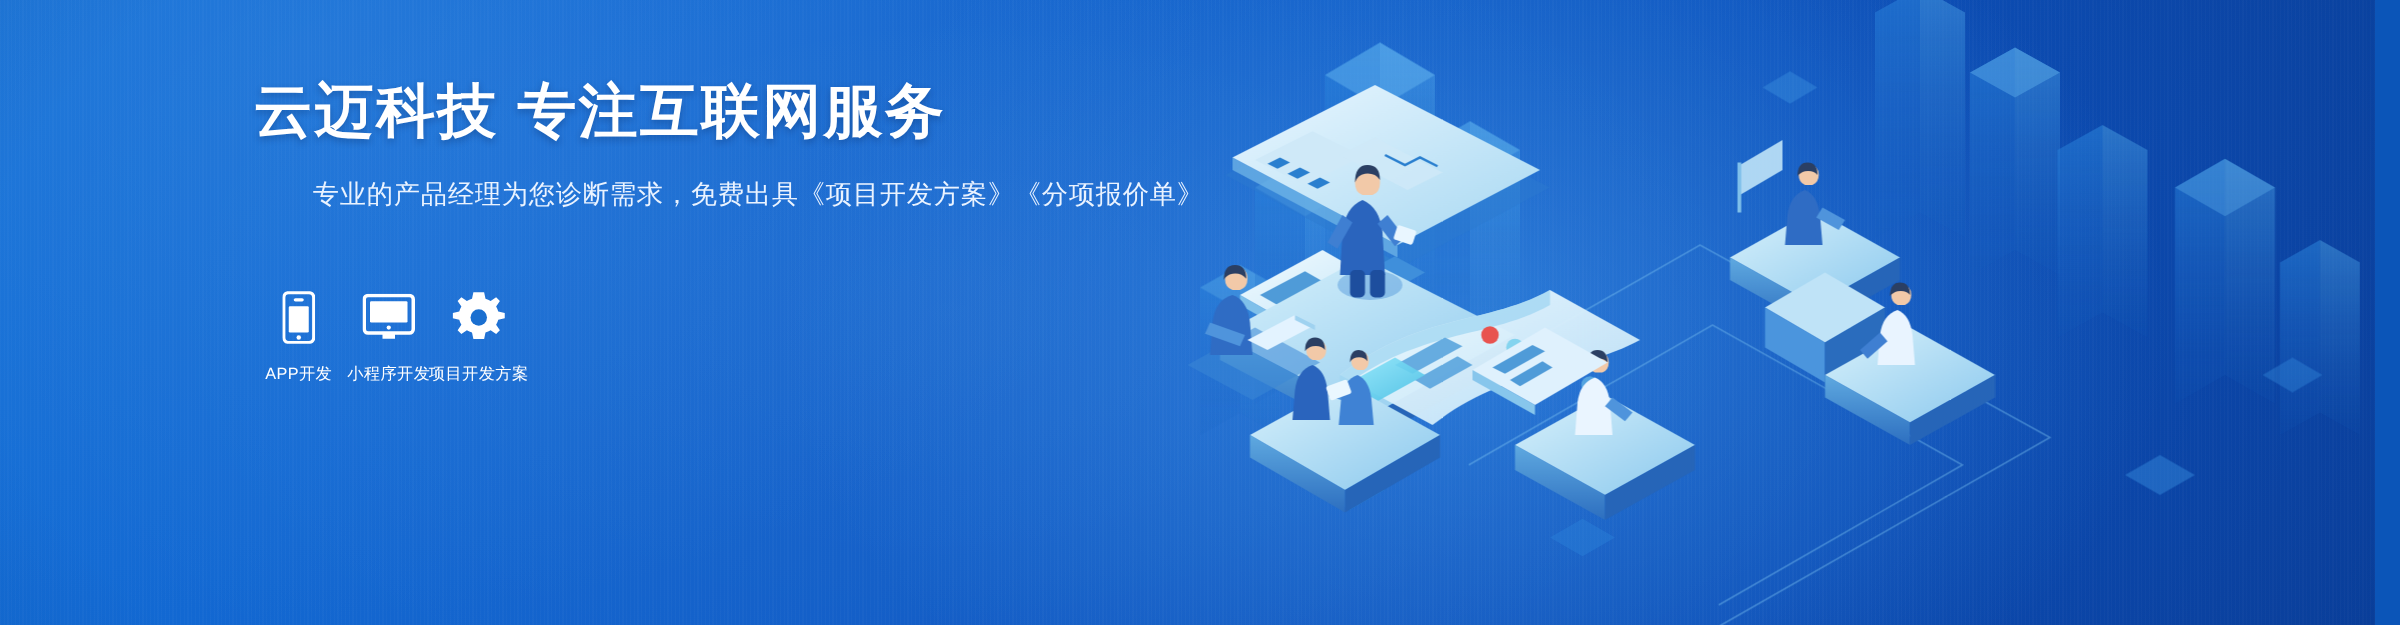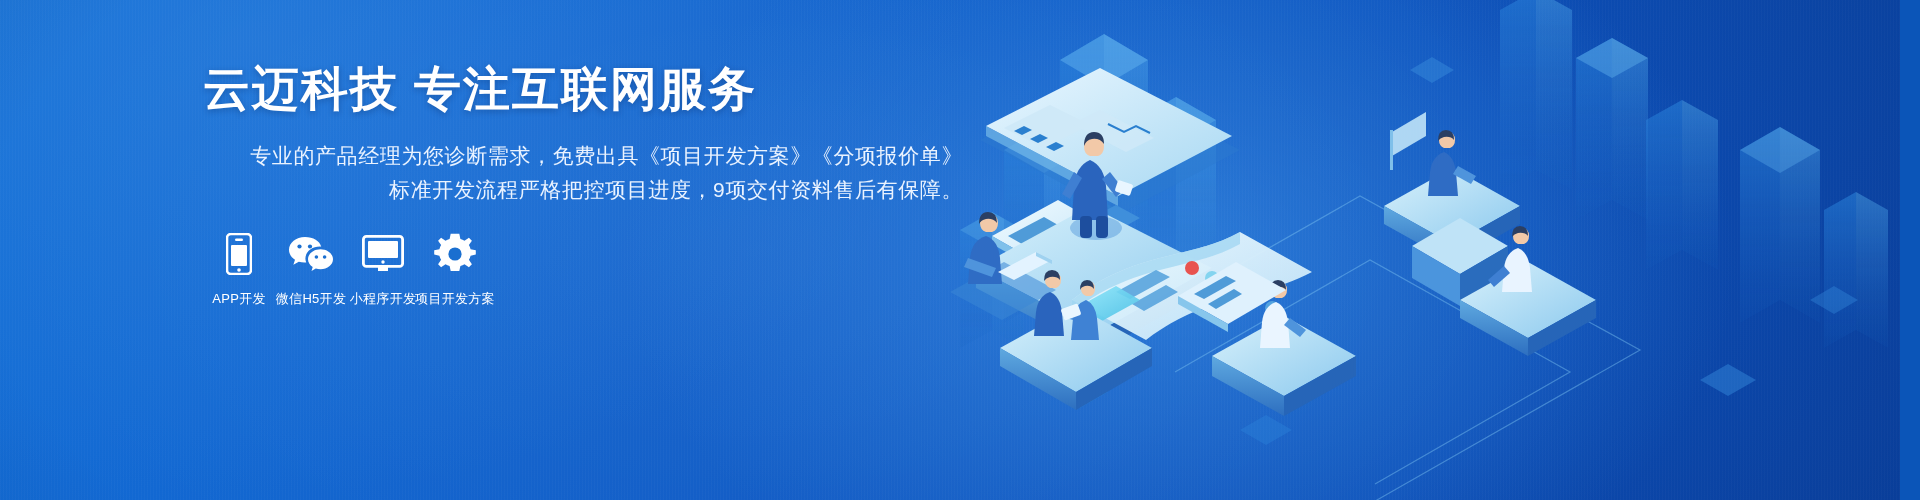--- a/index.html
+++ b/index.html
@@ -342,51 +342,37 @@
       <g>
         <polygon points="452,132 486,112 486,136 452,156" fill="#bfe3f7" opacity="0.9"></polygon>
         <rect x="450" y="130" width="3" height="40" fill="#7fc0ea"></rect>
       </g>
     </svg>
   </div>
 
   <div class="content">
     <h1 class="headline">云迈科技 专注互联网服务</h1>
     <p class="subline">专业的产品经理为您诊断需求，免费出具《项目开发方案》《分项报价单》</p>
-    <p class="subline">标准开发流程严格把控项目进度，9项交付资料售后有保障。</p>
   </div>
 
   <div class="services">
 
     <div class="service">
       <div class="glyph">
         <svg width="26" height="42" viewBox="0 0 26 42" xmlns="http://www.w3.org/2000/svg">
           <rect x="1" y="1" width="24" height="40" rx="4" ry="4" fill="none" stroke="#ffffff" stroke-width="2.6"></rect>
           <rect x="9" y="5.5" width="8" height="2.6" rx="1.3" fill="#ffffff"></rect>
           <rect x="5" y="12" width="16" height="21" rx="1" fill="#ffffff"></rect>
           <circle cx="13" cy="37" r="1.8" fill="#ffffff"></circle>
         </svg>
       </div>
       <div class="caption">APP开发</div>
     </div>
 
 
-    <div class="service">
-      <div class="glyph">
-        <svg width="46" height="38" viewBox="0 0 46 38" xmlns="http://www.w3.org/2000/svg">
-          <path d="M17 2 C8 2 1 7.8 1 14.8 c0 4.0 2.3 7.6 6.0 9.9 l-1.6 5.0 l5.4 -2.9 c1.8 0.5 3.7 0.8 5.6 0.8 c0.6 0 1.2 0 1.8 -0.1 c-0.5 -1.3 -0.8 -2.6 -0.8 -4.0 c0 -6.6 6.4 -11.9 14.3 -11.9 c0.5 0 1.0 0 1.5 0.1 C32.0 6.0 25.2 2 17 2 z" fill="#ffffff"></path>
-          <circle cx="11.5" cy="11.5" r="2.1" fill="#1a6fd0"></circle>
-          <circle cx="22.0" cy="11.5" r="2.1" fill="#1a6fd0"></circle>
-          <path d="M32.5 14.2 C25.6 14.2 20 18.7 20 24.2 c0 3.1 1.8 5.9 4.7 7.7 l-1.2 4.0 l4.3 -2.3 c1.5 0.4 3.0 0.6 4.7 0.6 C39.4 34.2 45 29.7 45 24.2 C45 18.7 39.4 14.2 32.5 14.2 z" fill="#ffffff"></path>
-          <circle cx="28.4" cy="22.0" r="1.8" fill="#1a6fd0"></circle>
-          <circle cx="36.6" cy="22.0" r="1.8" fill="#1a6fd0"></circle>
-        </svg>
-      </div>
-      <div class="caption">微信H5开发</div>
-    </div>
 
     <div class="service">
       <div class="glyph">
         <svg width="42" height="38" viewBox="0 0 42 38" xmlns="http://www.w3.org/2000/svg">
           <rect x="1.4" y="1.4" width="39.2" height="30" rx="3" ry="3" fill="none" stroke="#ffffff" stroke-width="2.8"></rect>
           <rect x="6" y="6" width="30" height="17" rx="1" fill="#ffffff"></rect>
           <circle cx="21" cy="27" r="1.7" fill="#ffffff"></circle>
           <rect x="16" y="32" width="10" height="4" fill="#ffffff"></rect>
         </svg>
       </div>

